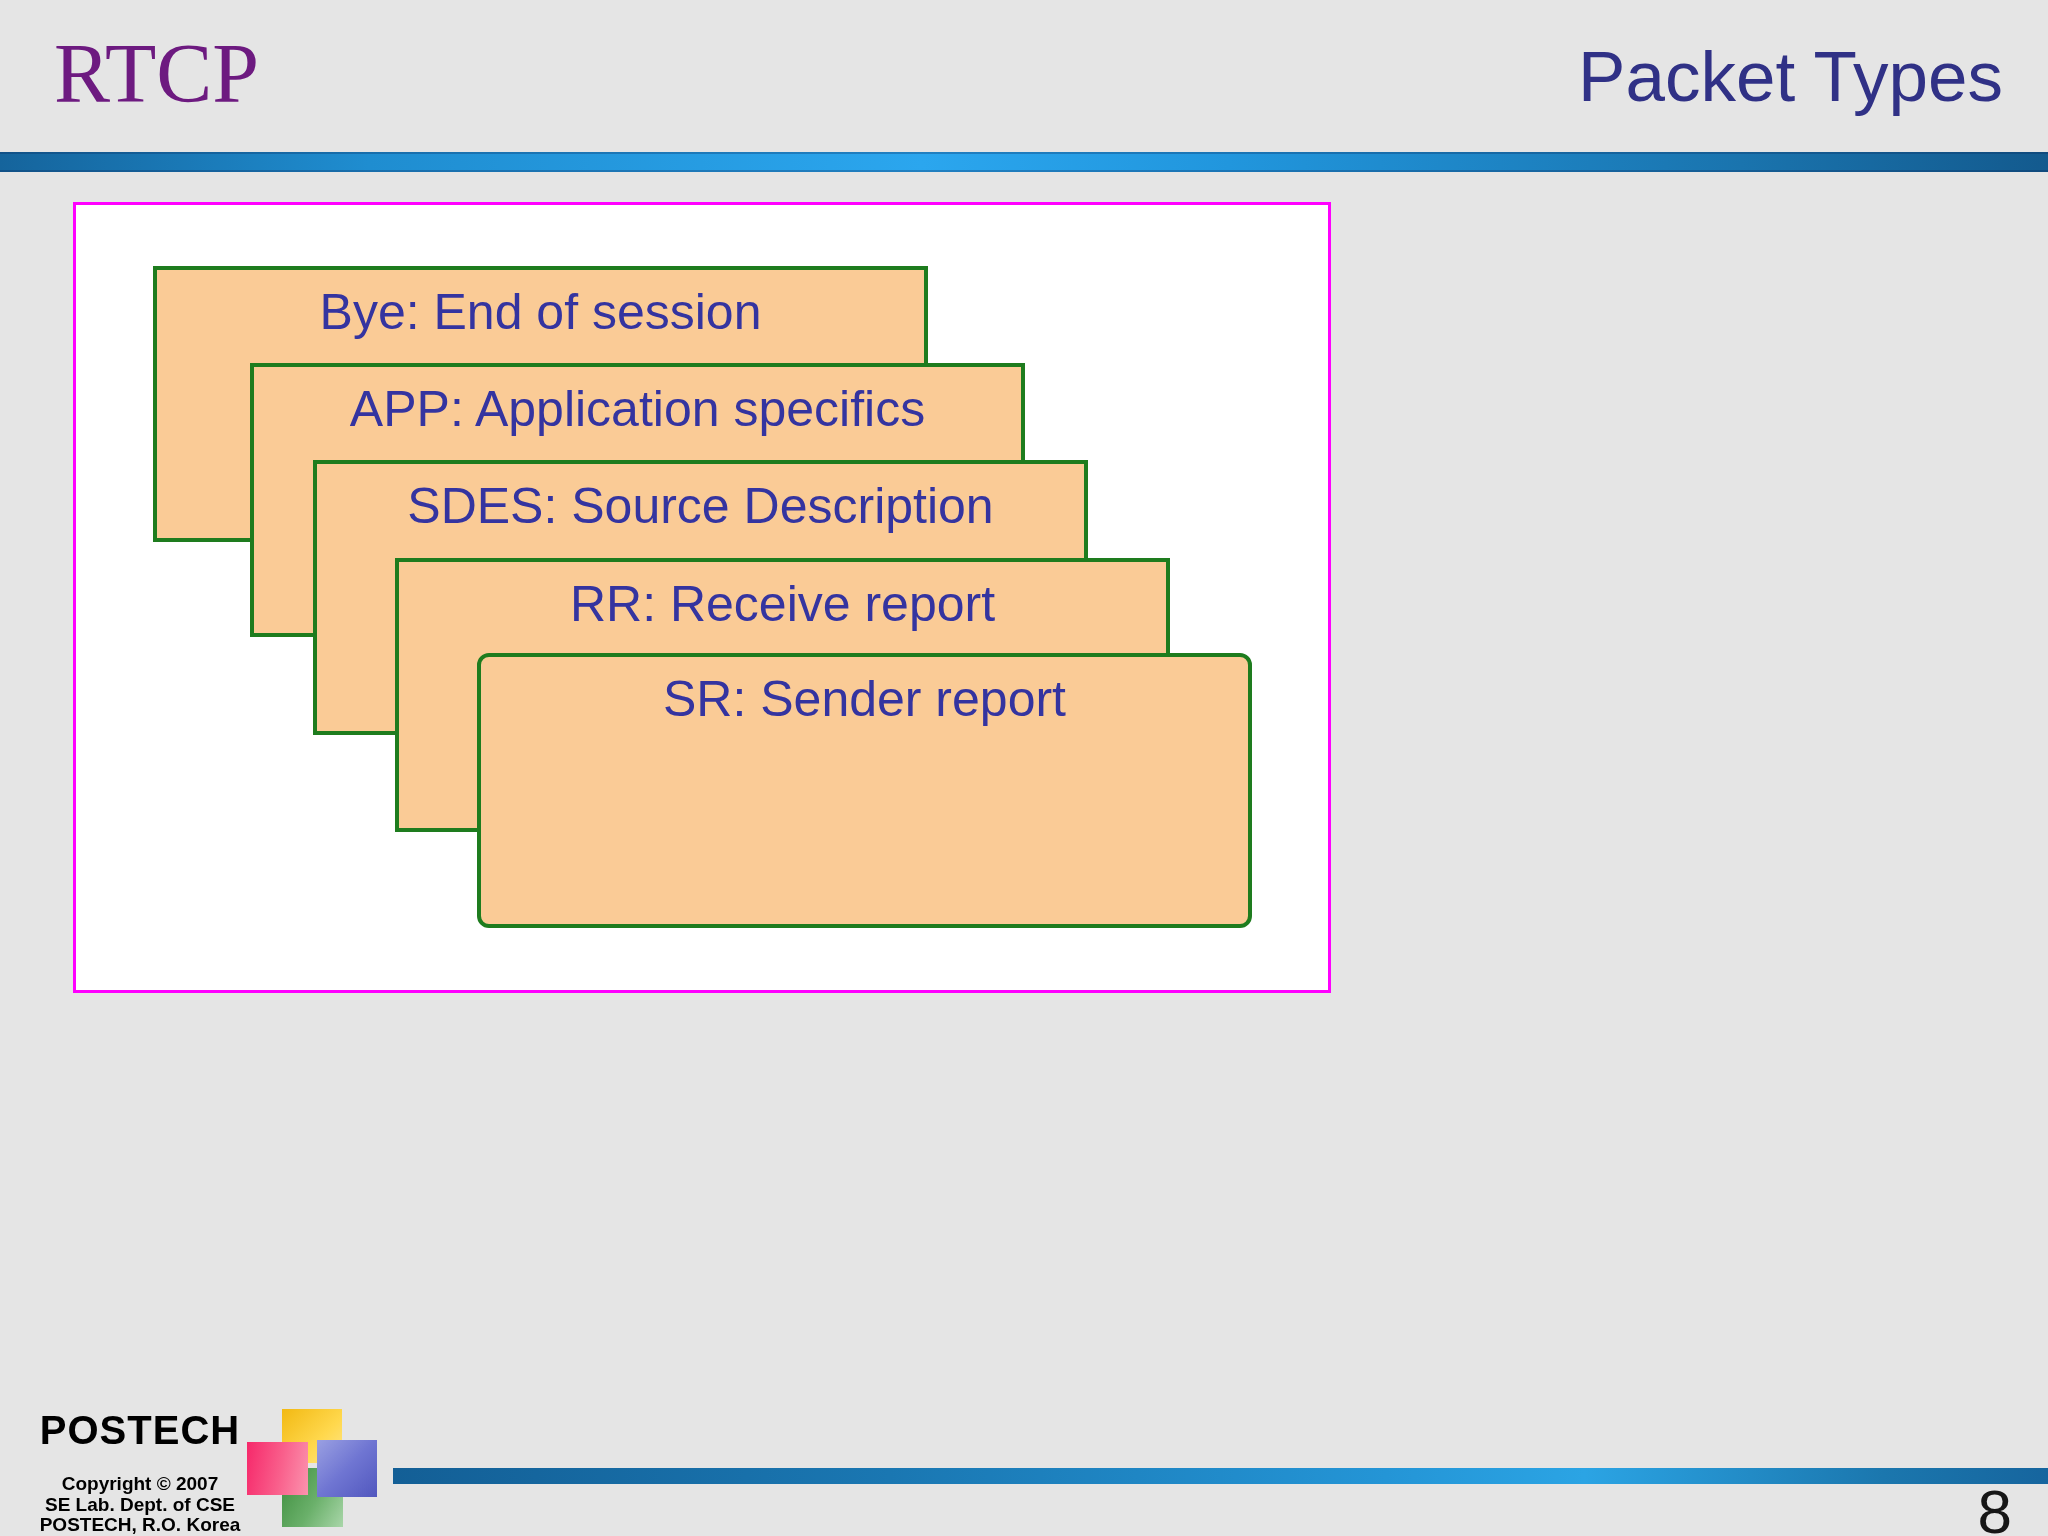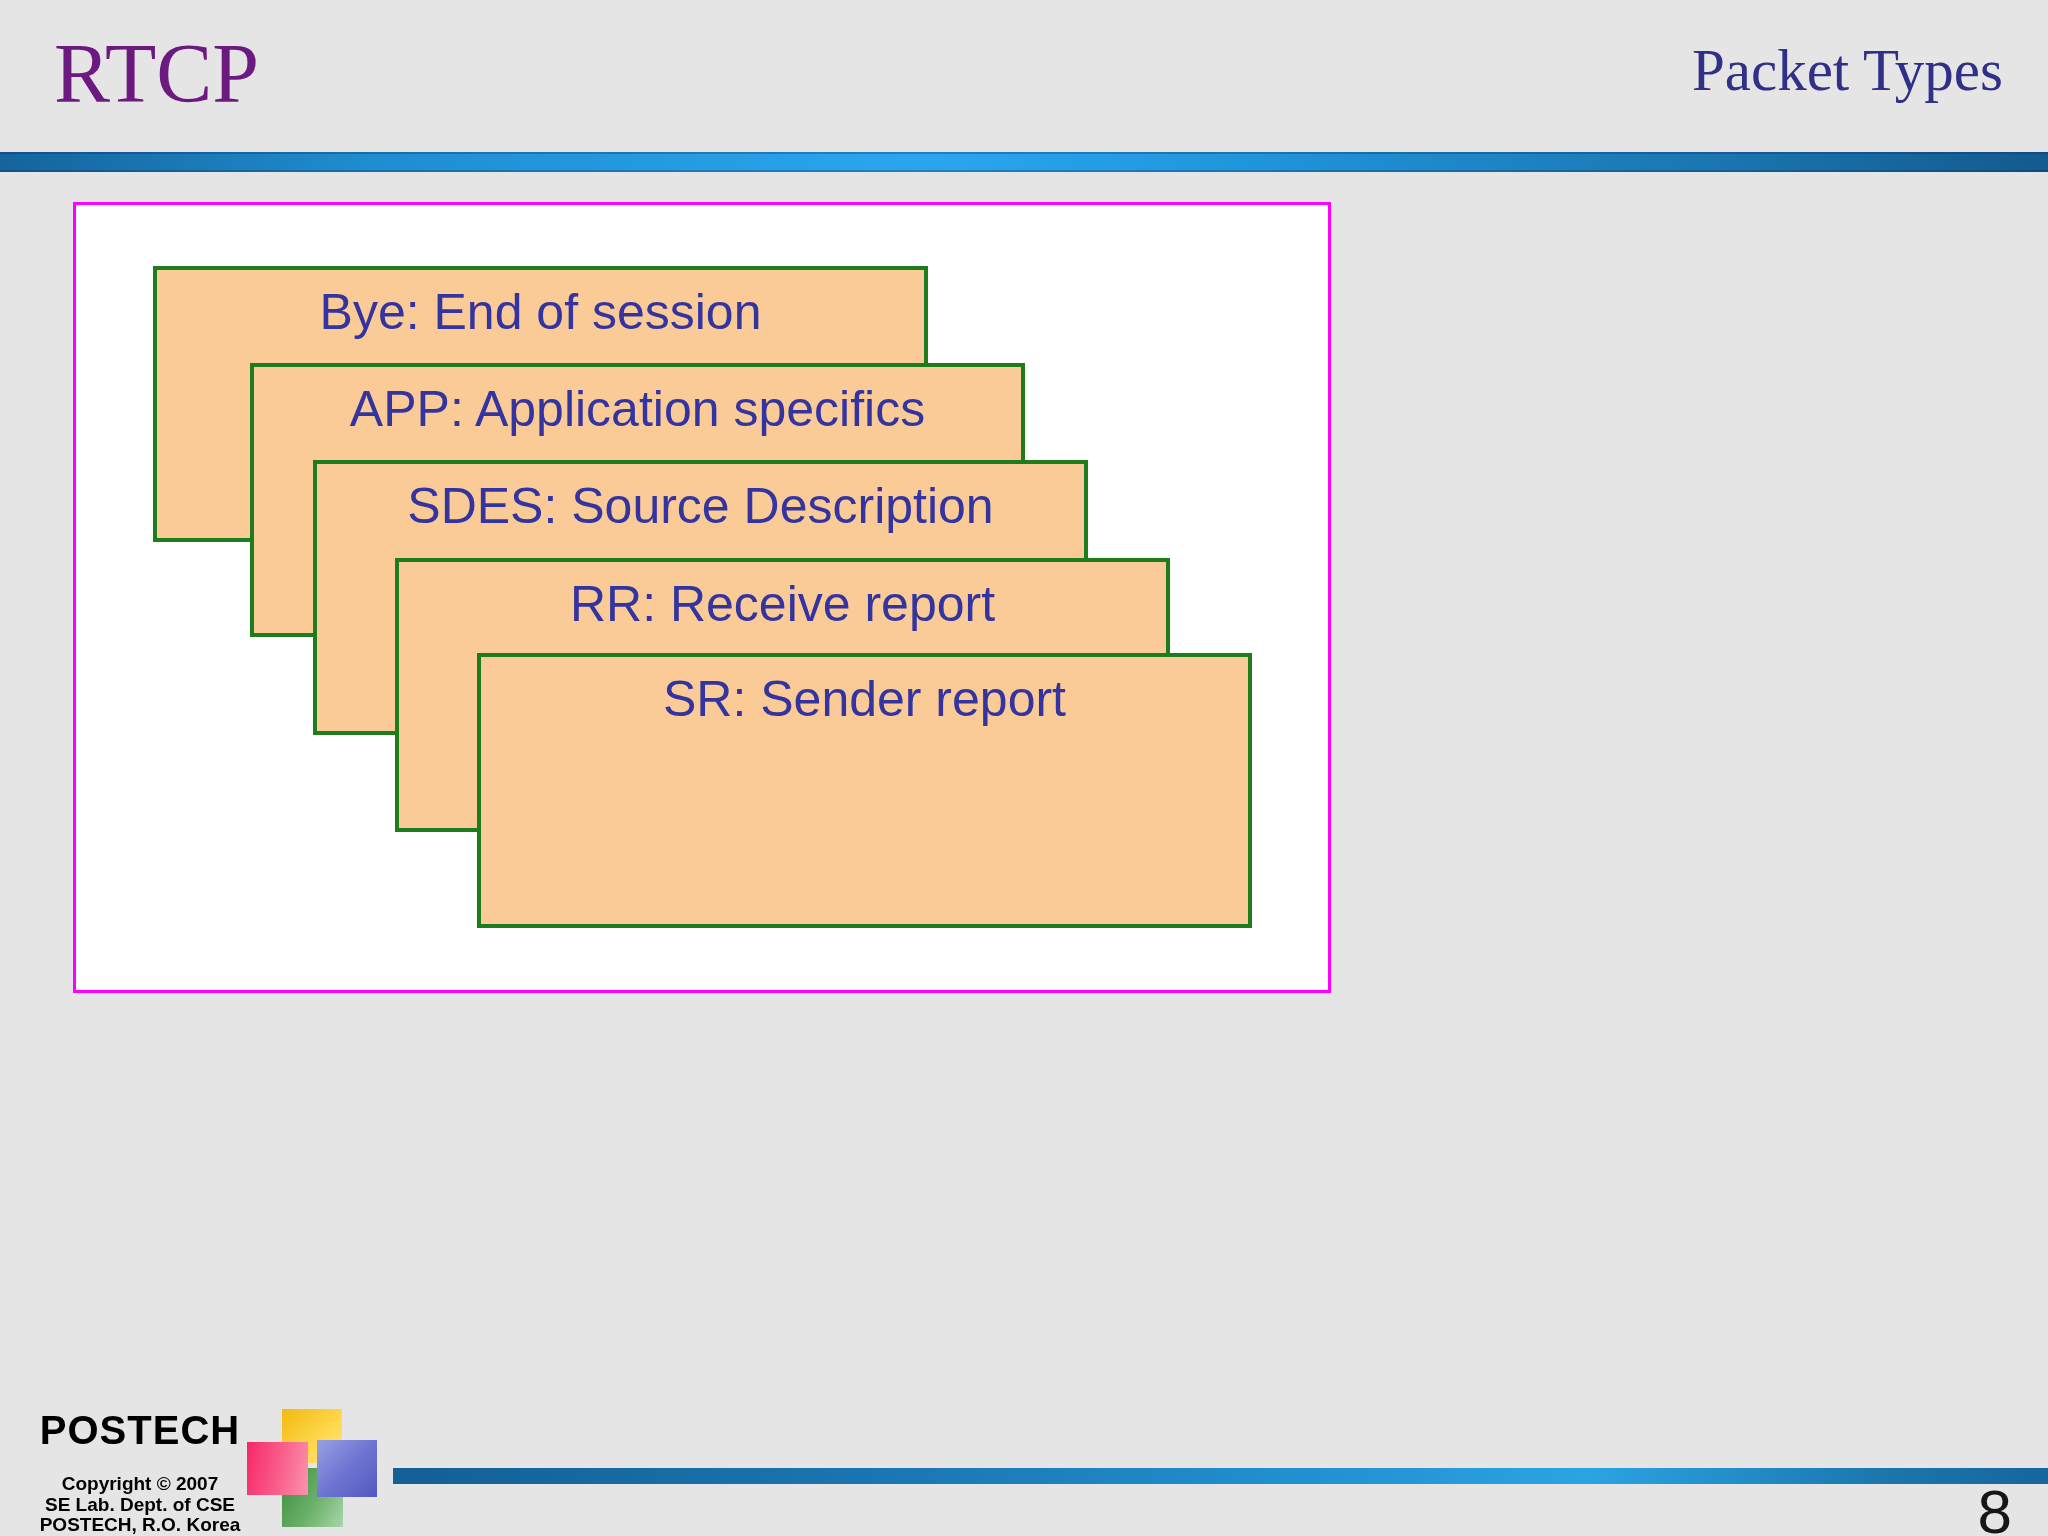--- a/index.html
+++ b/index.html
@@ -8,21 +8,21 @@
     background:#e5e5e5; font-family:"Liberation Sans",sans-serif;
   }
   
   .title{
     position:absolute; left:54px; top:28px;
     font-family:"Liberation Serif",serif; font-size:84px; line-height:1.1;
     color:#6d1a80;
   }
   .subtitle{
     position:absolute; right:45px; top:38px;
-    font-family:Liberation Serif, serif; font-size:59px; line-height:1.1;
+    font-family:Liberation Sans, sans-serif; font-size:71px; line-height:1.1;
     color:#303186;
   }
   .header-bar{
     position:absolute; left:0; top:152px; width:2048px; height:20px;
     background:linear-gradient(90deg,#15649c 0%,#1f8dd0 18%,#2ba6ee 45%,#2196dd 60%,#1a74ae 85%,#135a8e 100%);
     box-shadow:inset 0 2px 0 rgba(10,40,90,0.30), inset 0 -2px 0 rgba(10,40,90,0.30);
   }
   
   .container{
     position:absolute; left:73px; top:202px; width:1258px; height:791px;
@@ -31,21 +31,21 @@
   .pbox{
     position:absolute; box-sizing:border-box; width:775px;
     border:4px solid #1e7c1e; background:#facb96;
     text-align:center; padding-top:14px;
     font-size:50px; line-height:1.15; color:#3434a0;
   }
   .box-bye {left:153px; top:266px; height:276px; z-index:1;}
   .box-app {left:250px; top:363px; height:274px; z-index:2;}
   .box-sdes{left:313px; top:460px; height:275px; z-index:3;}
   .box-rr  {left:395px; top:558px; height:274px; z-index:4;}
-  .box-sr  {left:477px; top:653px; height:275px; z-index:5;}
+  .box-sr  {left:477px; top:653px; height:275px; z-index:5;border-radius:12px;}
   .caption{
     position:absolute; left:73px; top:1018px; width:1330px;
     text-align:center; font-size:54px; color:#0a0a0a;
   }
   
   .postech{
     position:absolute; left:36px; top:1408px; width:208px;
     text-align:center; color:#000; font-weight:bold;
   }
   .postech-name{font-size:40px; line-height:44px; margin-bottom:22px; letter-spacing:1px;}

